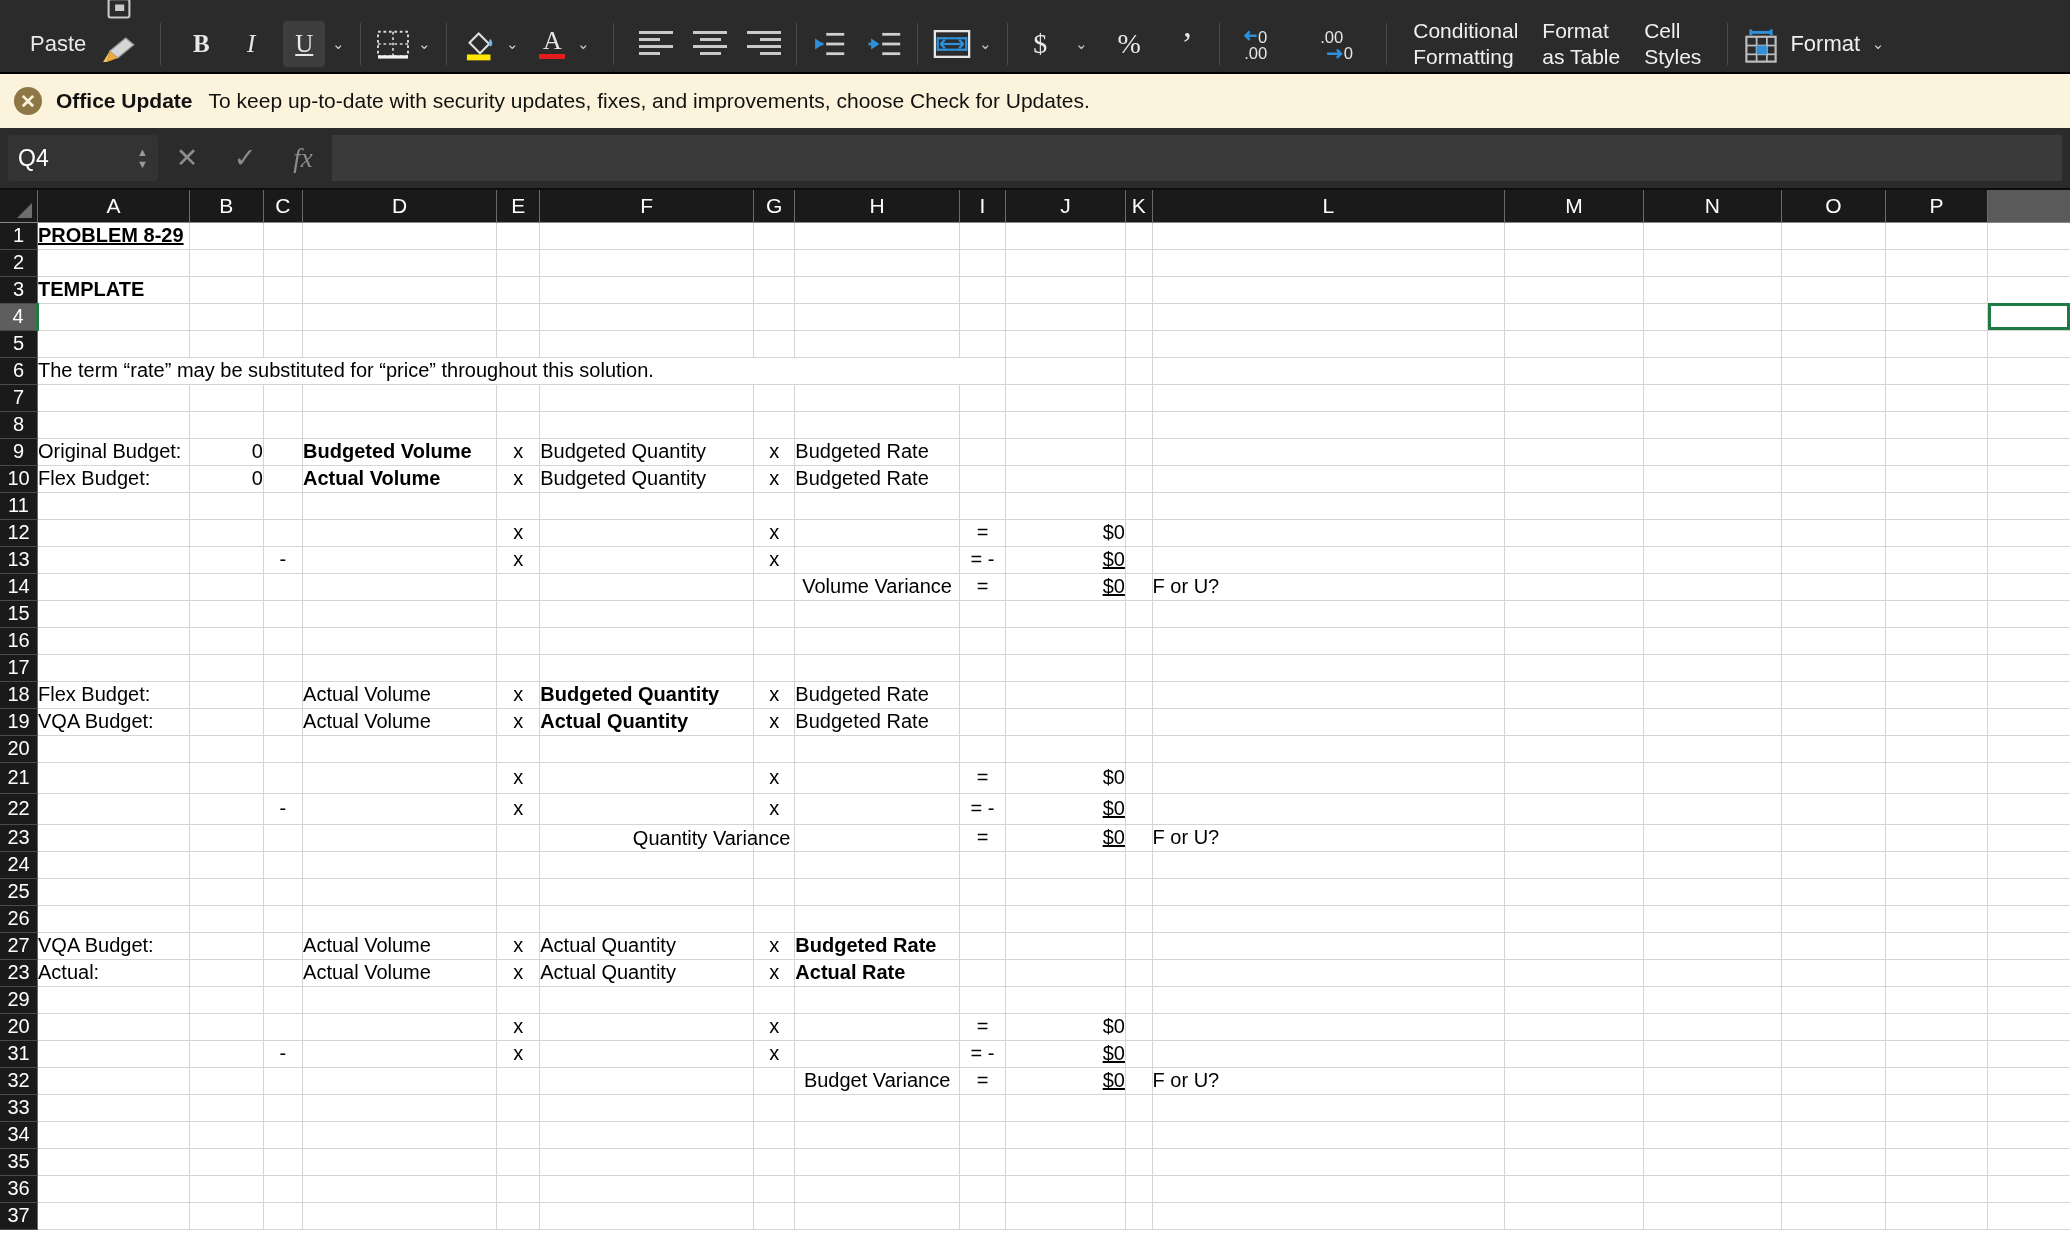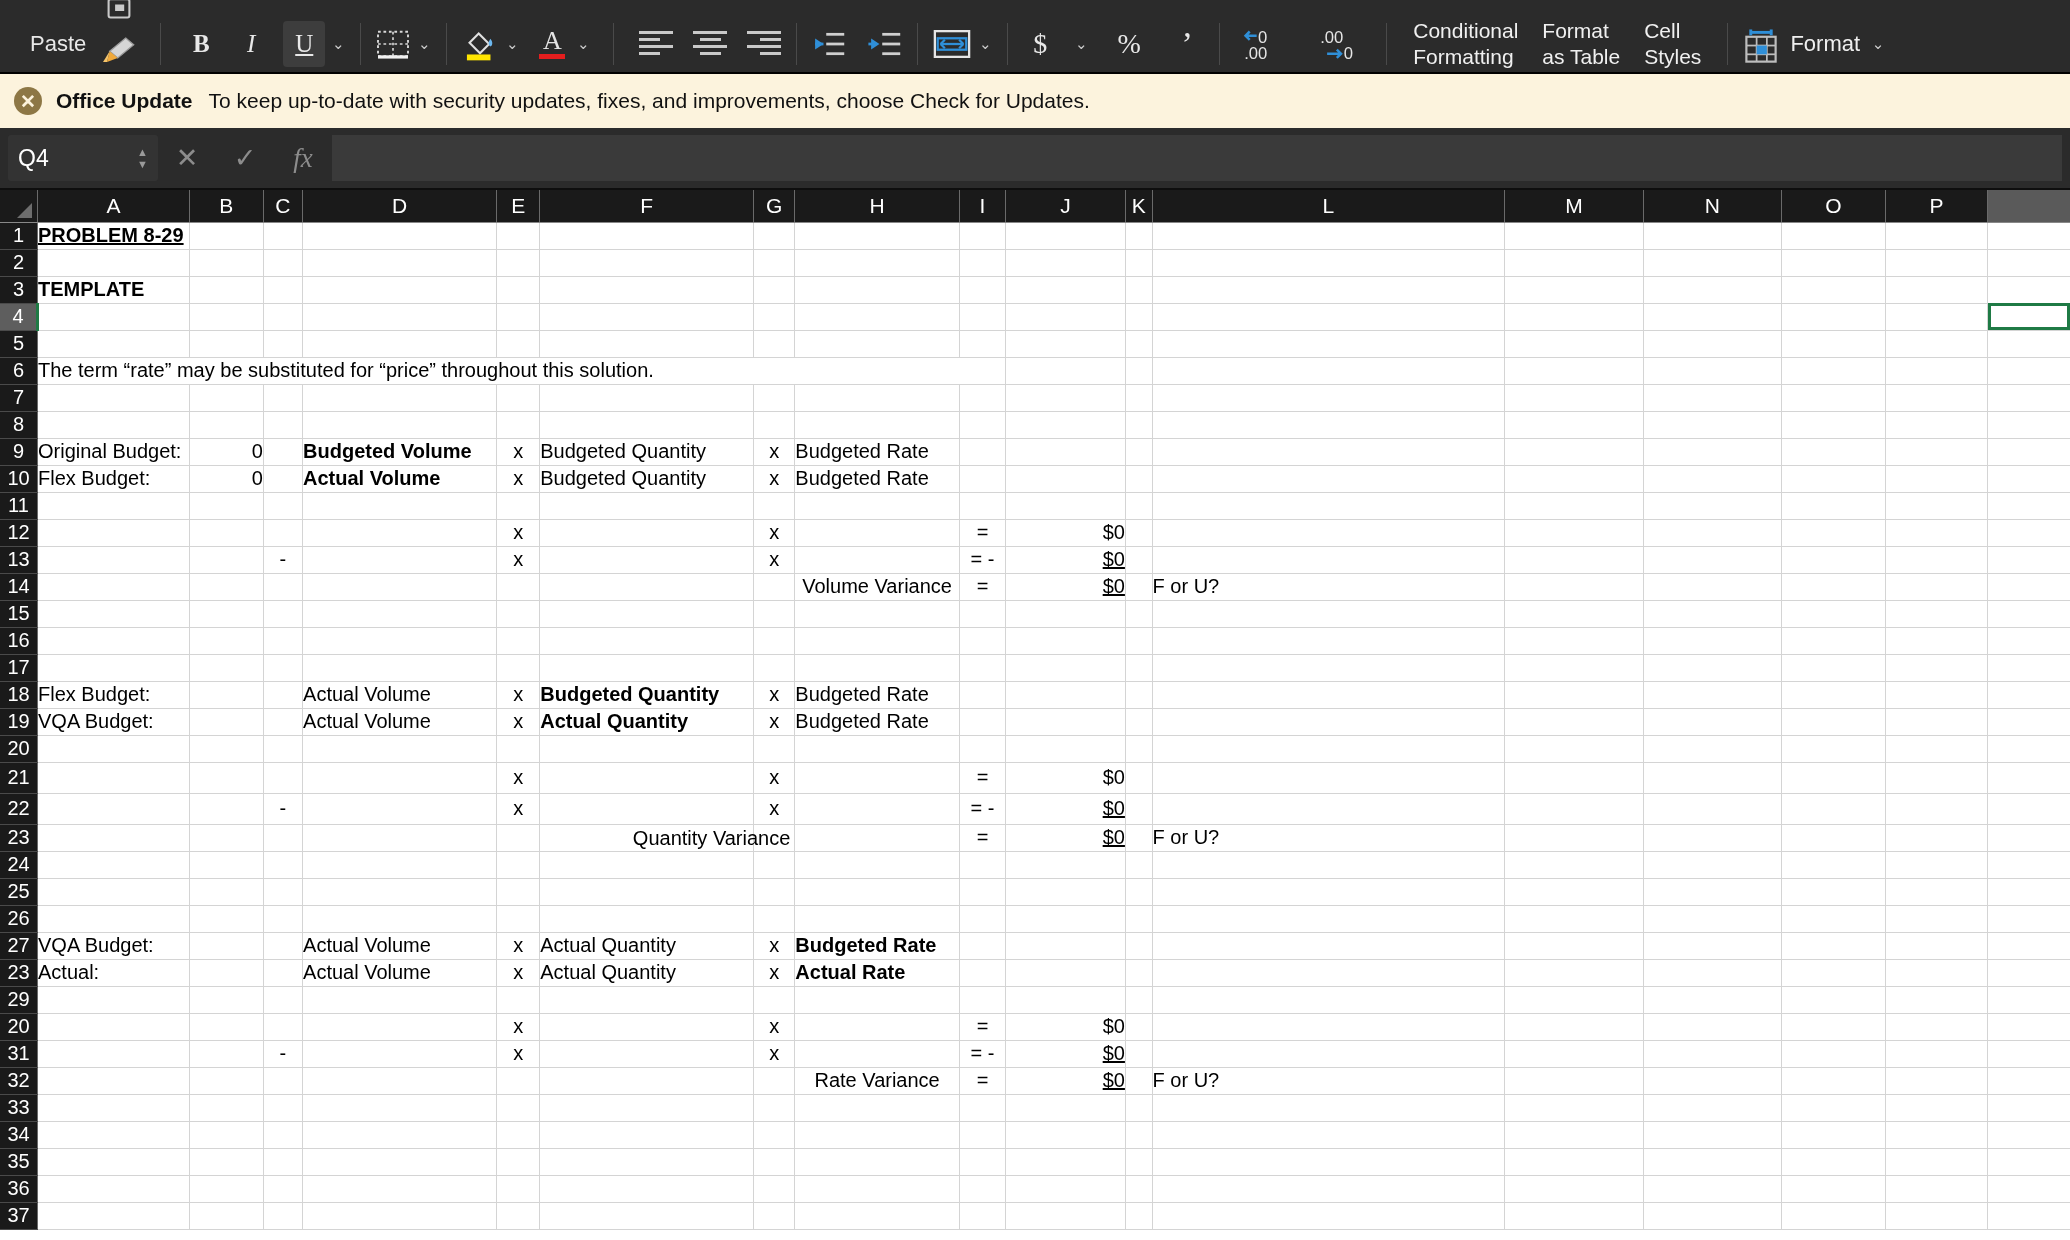--- a/index.html
+++ b/index.html
@@ -1009,21 +1009,21 @@
         </tr>
         <tr style="height: 27px;">
           <td class="rowh">32</td>
           <td class="cell"></td>
           <td class="cell"></td>
           <td class="cell"></td>
           <td class="cell"></td>
           <td class="cell"></td>
           <td class="cell"></td>
           <td class="cell"></td>
-          <td class="cell c"><span>Rate Variance</span></td>
+          <td class="cell c"><span>Budget Variance</span></td>
           <td class="cell c"><span>=</span></td>
           <td class="cell r"><span style="text-decoration: underline;">$0</span></td>
           <td class="cell"></td>
           <td class="cell"><span>F or U?</span></td>
           <td class="cell"></td>
           <td class="cell"></td>
           <td class="cell"></td>
           <td class="cell"></td>
           <td class="cell" style="width: 85px; border-right: none;"></td>
         </tr>

